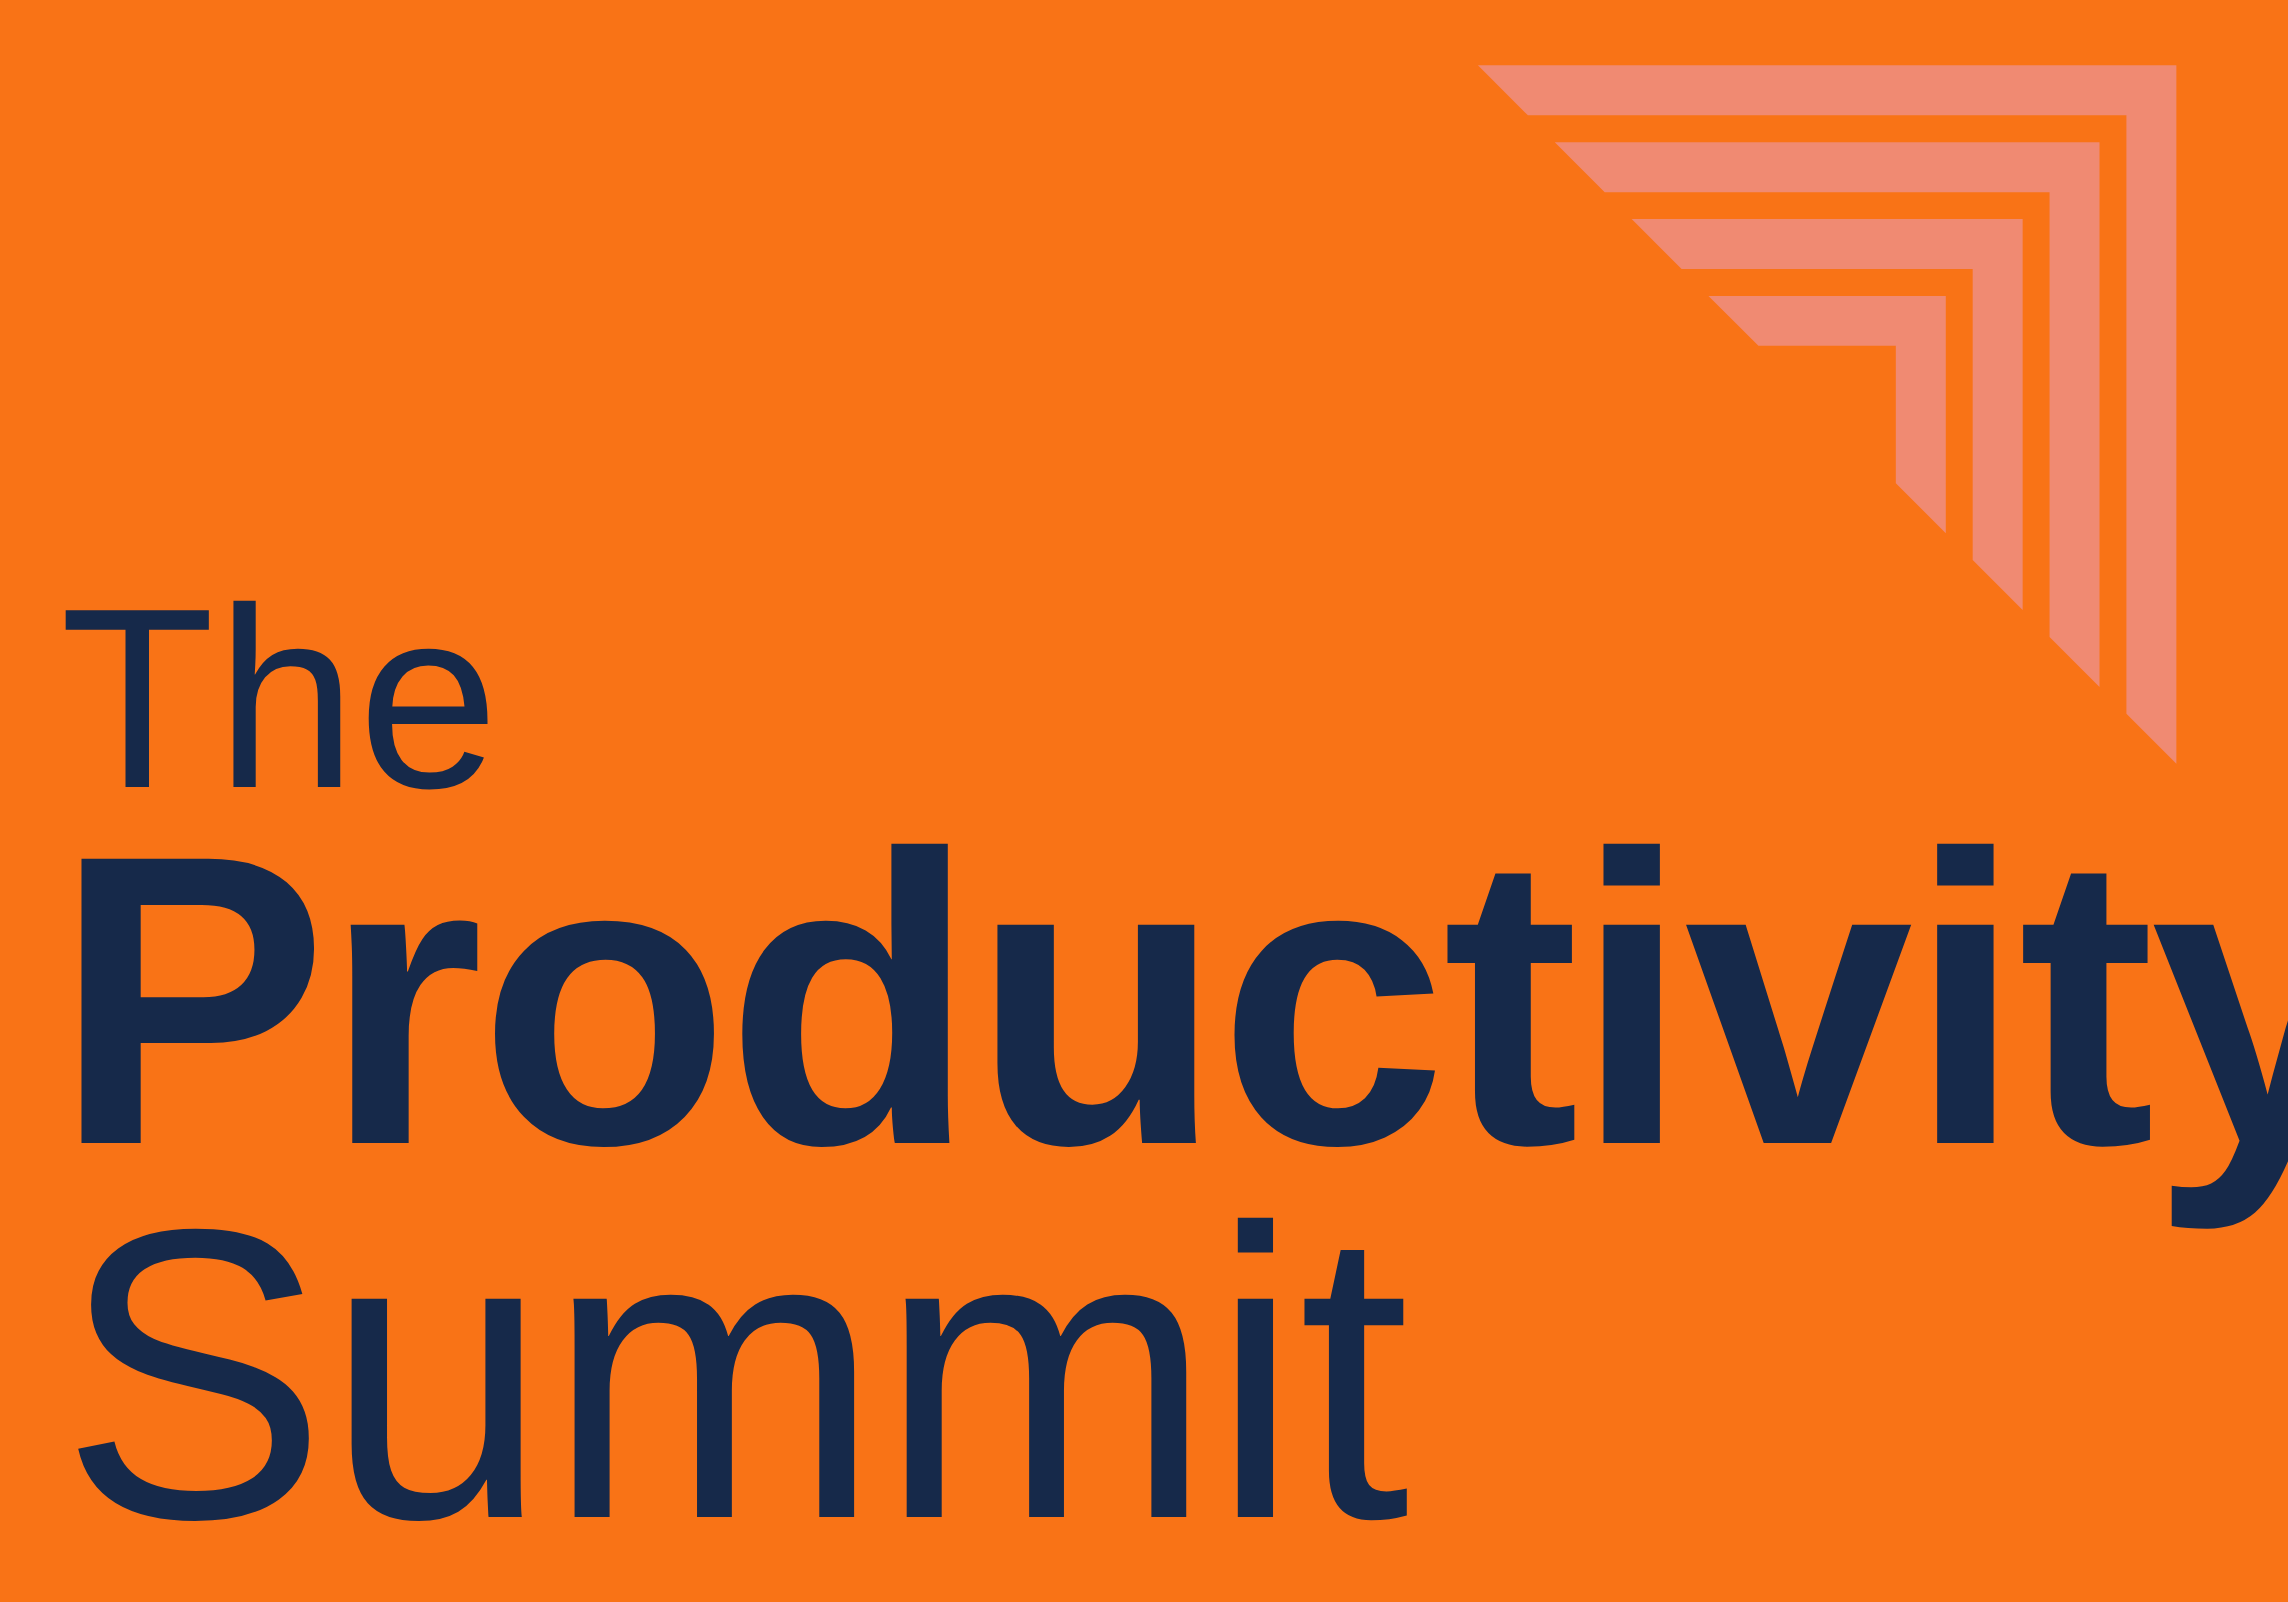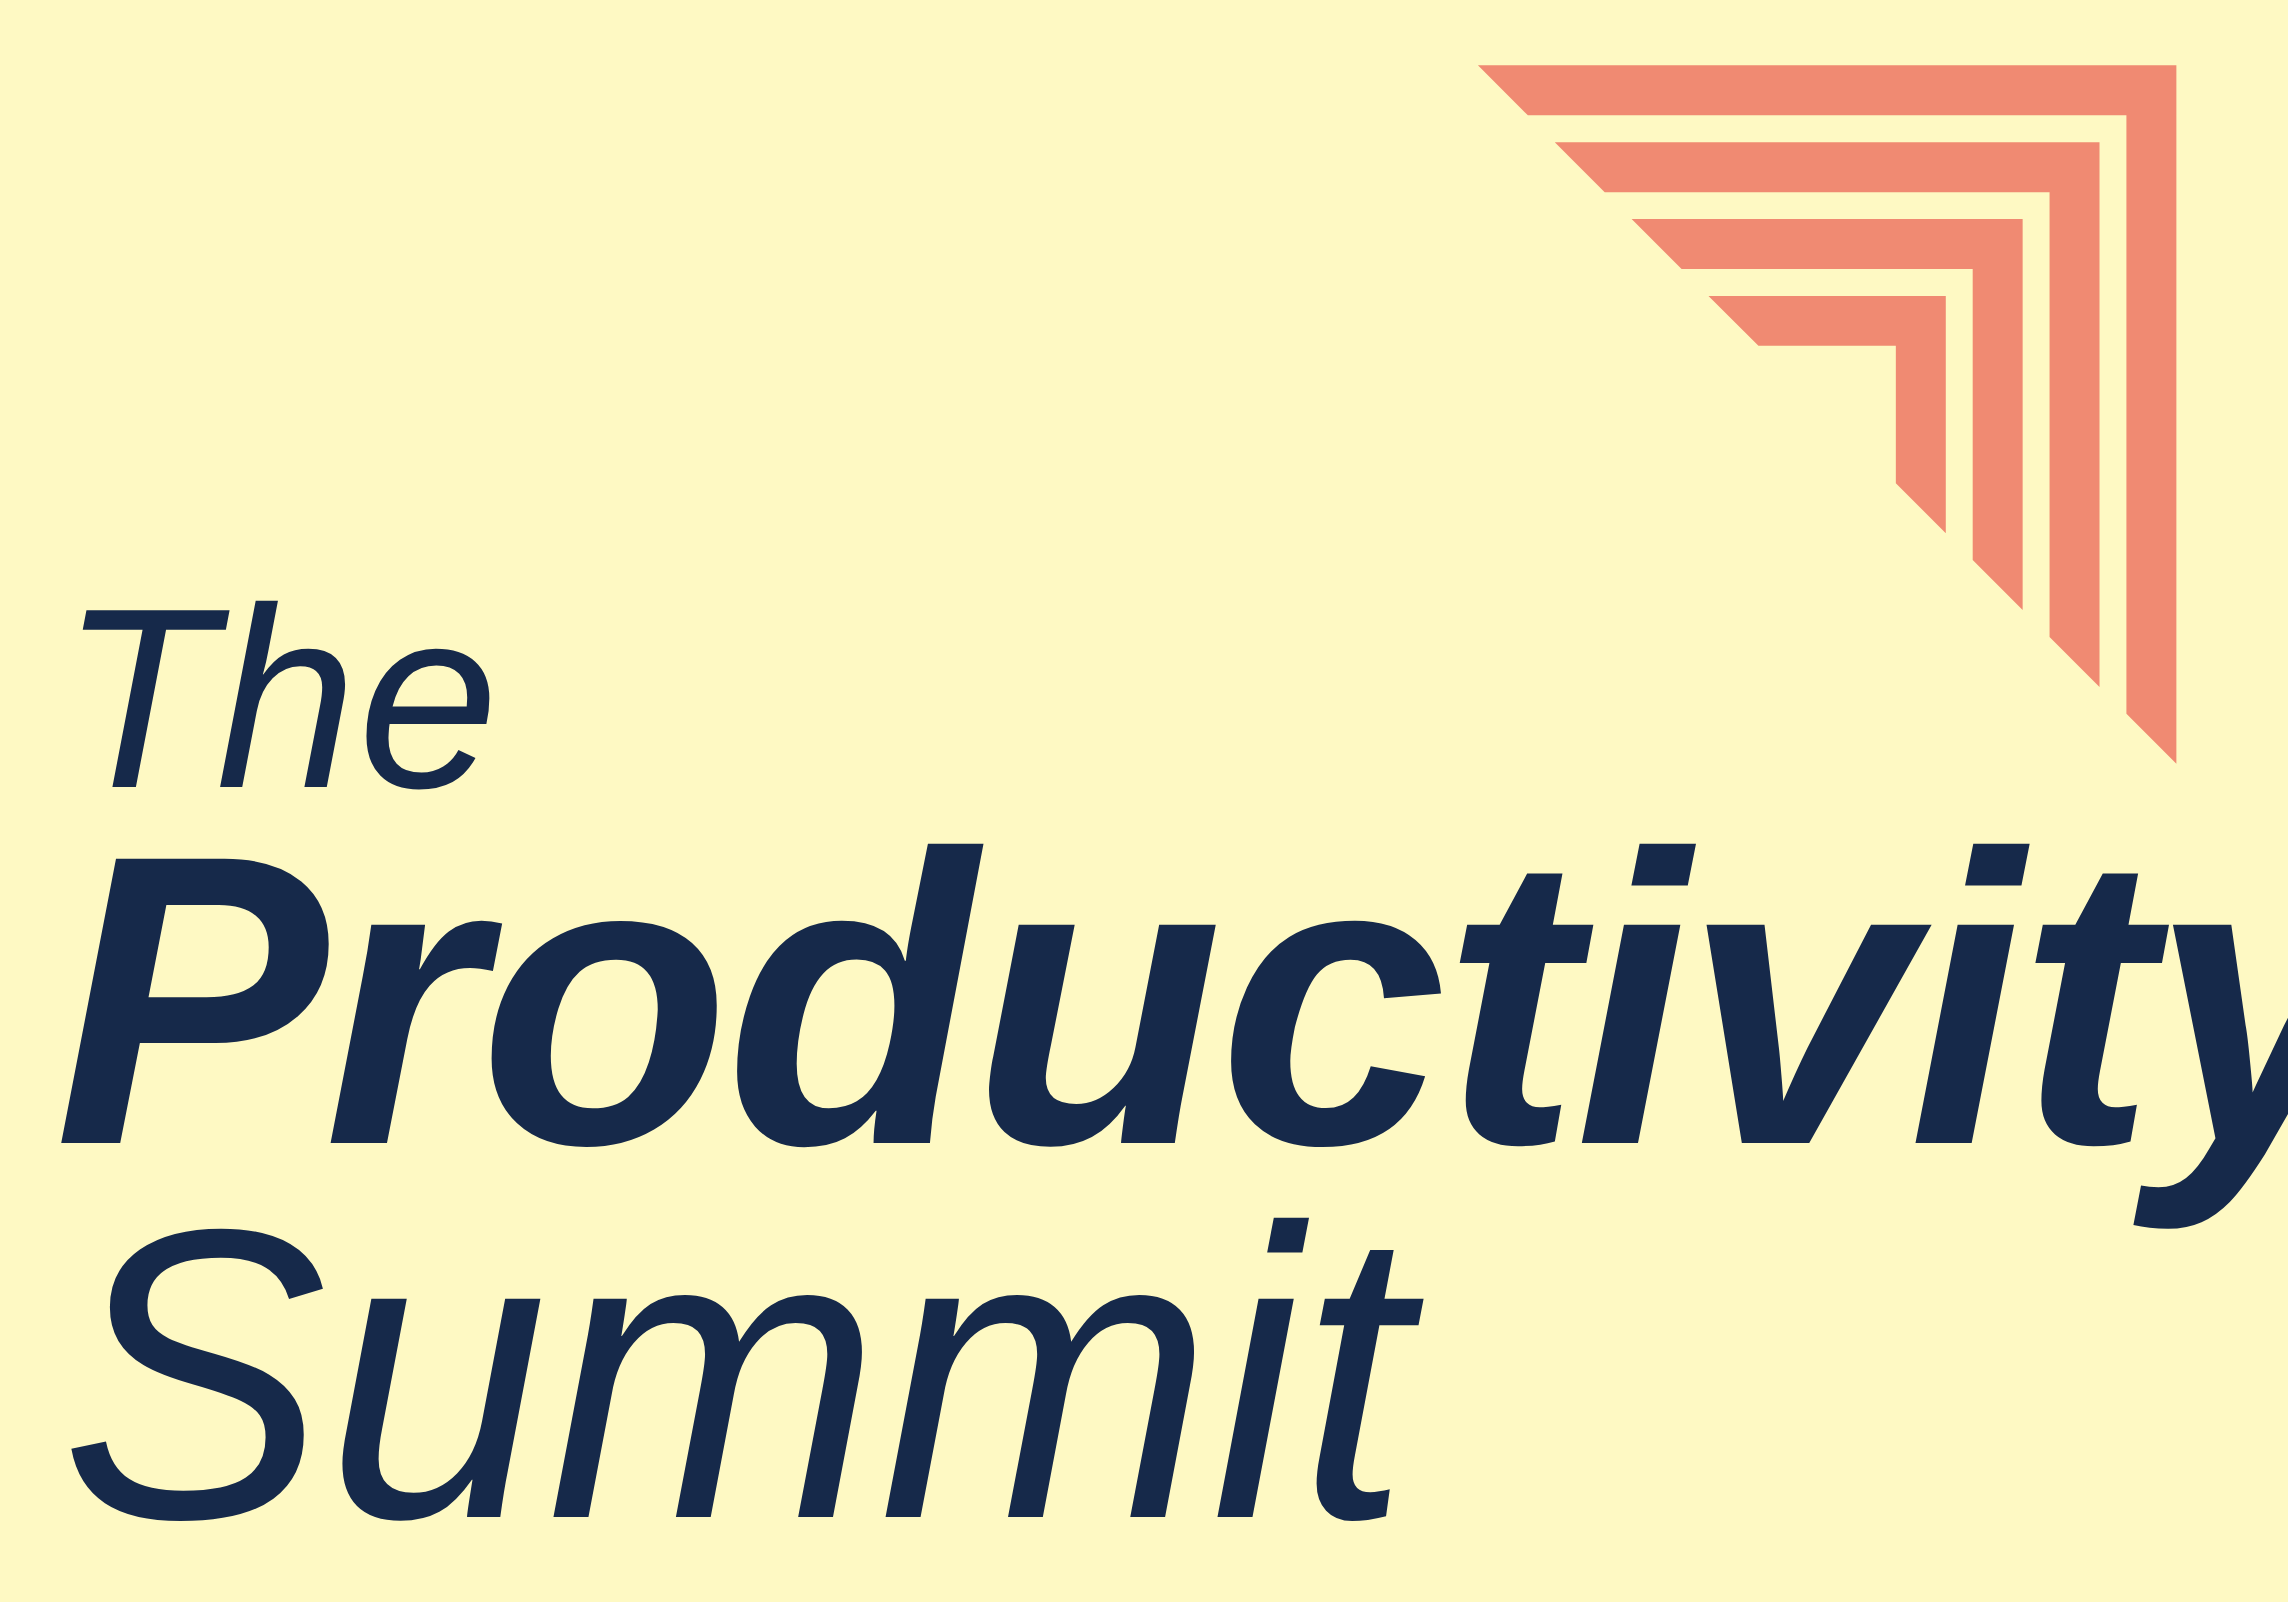--- a/index.html
+++ b/index.html
@@ -70,21 +70,21 @@
     font-size: 413px;
     font-weight: 300;
     letter-spacing: -0.004em;
     transform: scaleX(0.97);
     transform-origin: left top;
   }
 </style>
 </head>
 <body style="background: rgb(255, 255, 255);">
 
-<div id="logo-canvas" style="background: #fef9c3; font-style: italic;">
+<div id="logo-canvas" style="background: #f97316;">
 
   <div id="logo-mark">
     <svg viewBox="0 0 790 800" xmlns="http://www.w3.org/2000/svg" aria-hidden="true">
       <g fill="#F08A72">
 
         <path d="M 28,48 L 755,48 L 755,775 L 703,723 L 703,100 L 80,100 Z"></path>
 
         <path d="M 108,128 L 675,128 L 675,695 L 623,643 L 623,180 L 160,180 Z"></path>
 
         <path d="M 188,208 L 595,208 L 595,615 L 543,563 L 543,260 L 240,260 Z"></path>

